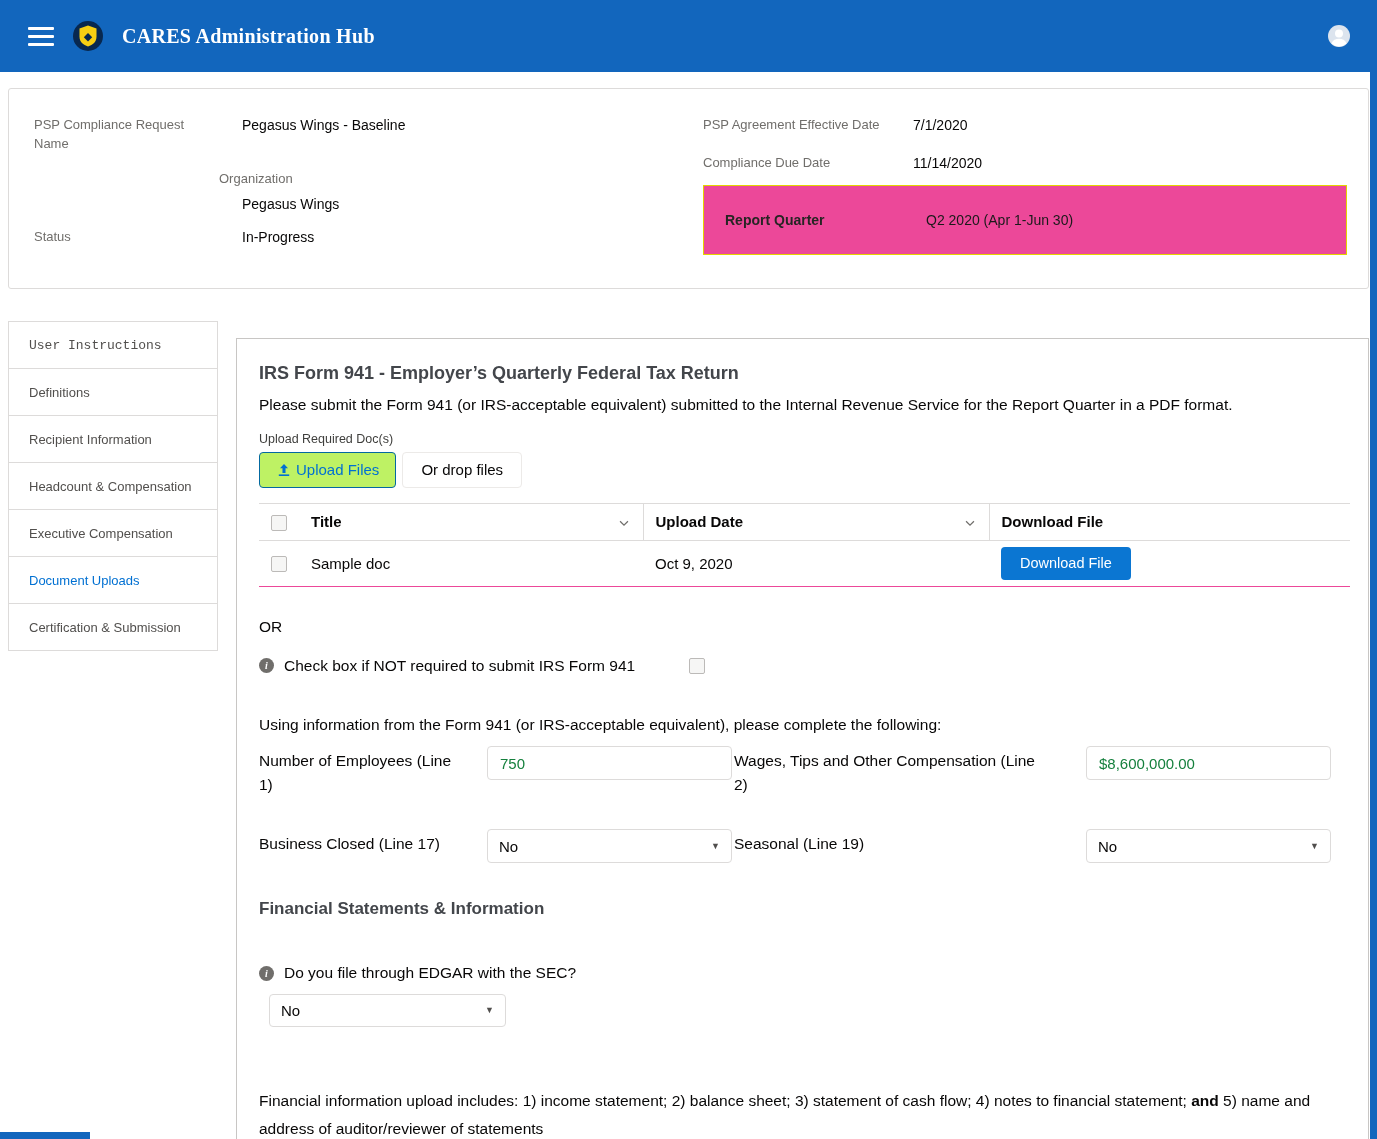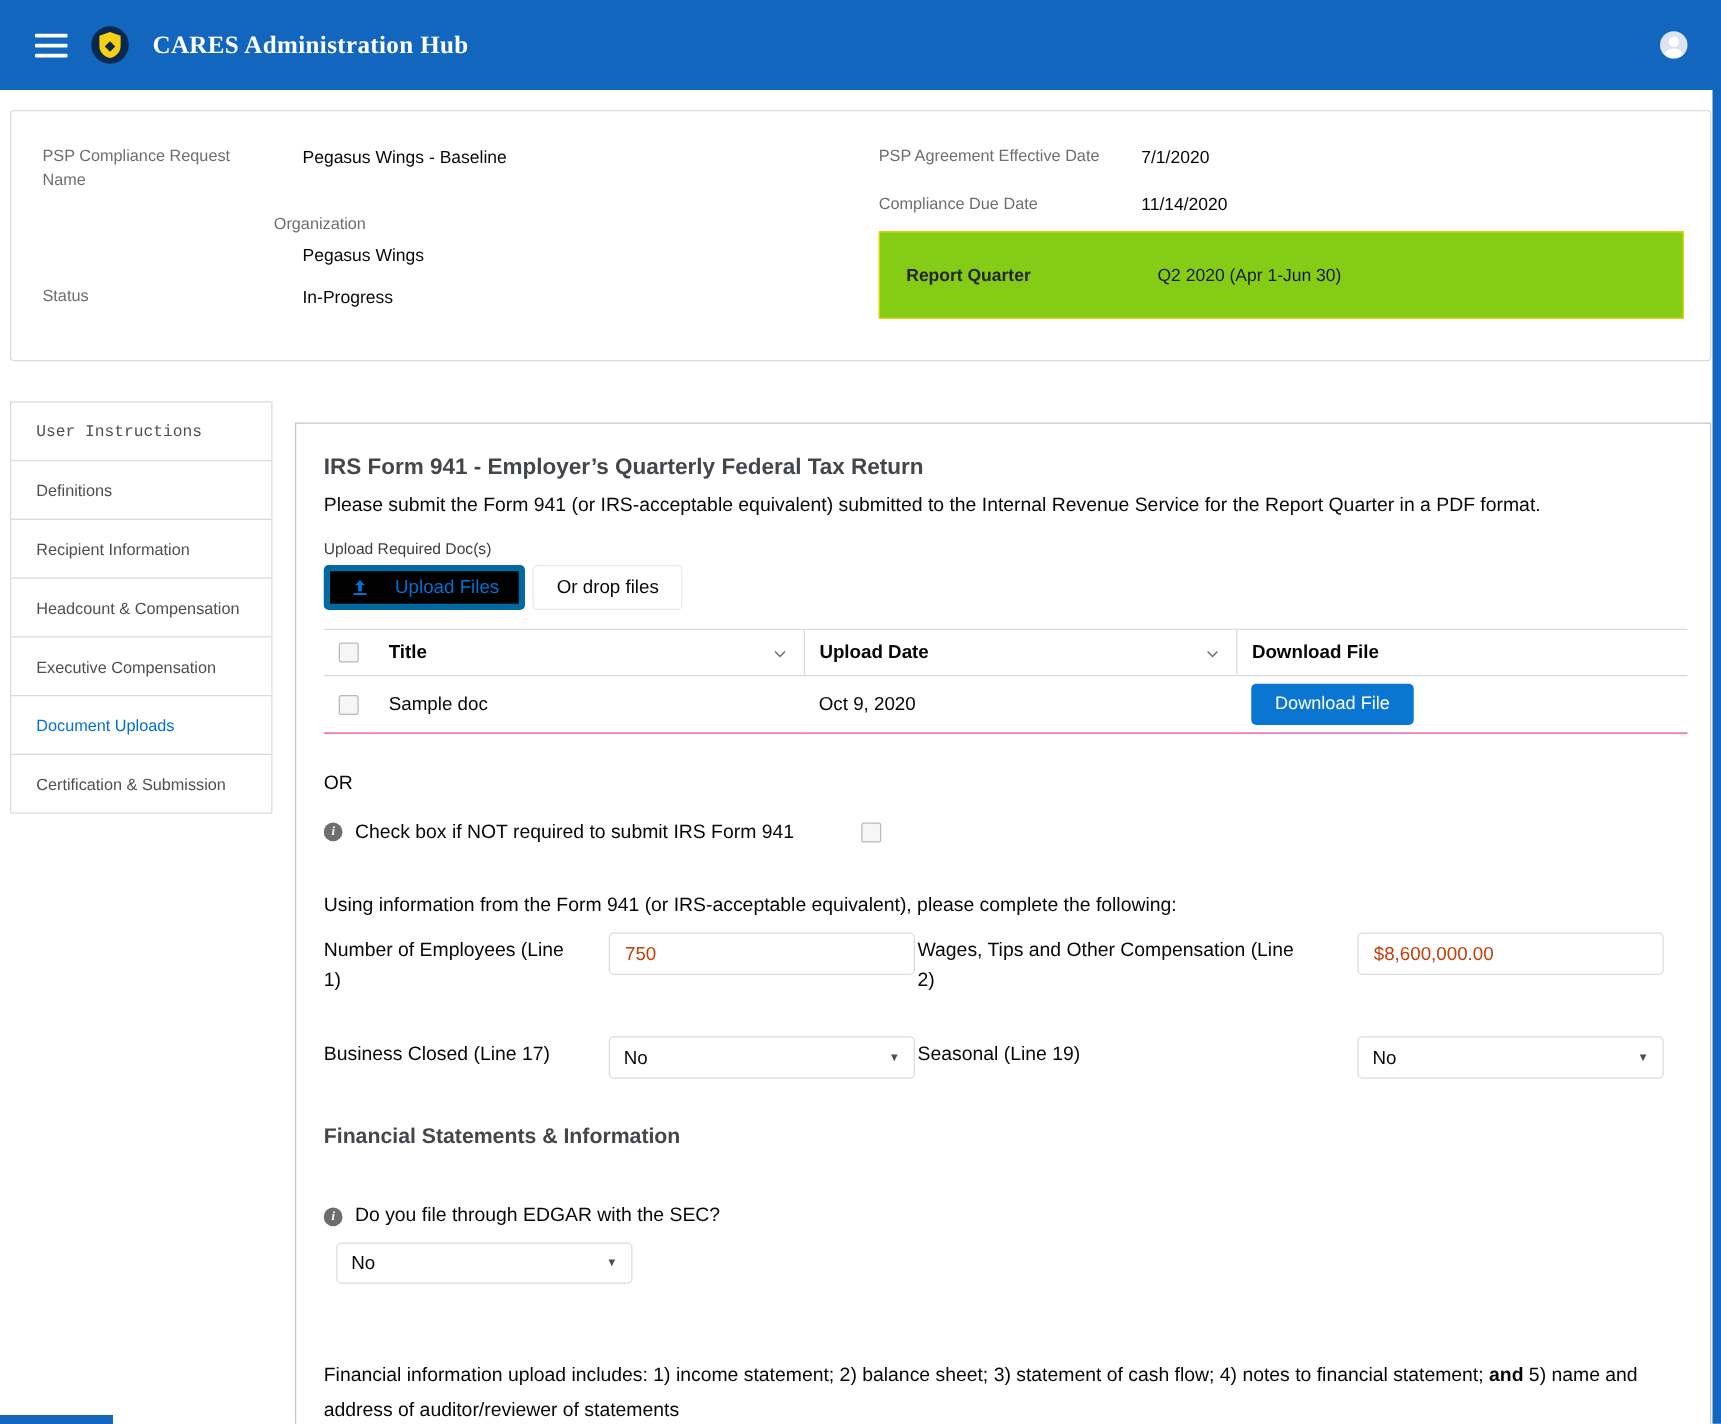--- a/index.html
+++ b/index.html
@@ -50,21 +50,21 @@
     font-size: 13px; color: #706e6b; line-height: 1.45;
     padding-right: 38px;
   }
   .f-label.narrow { padding-right: 0; width: 210px; }
   .f-value { font-size: 14px; color: #080707; padding-top: 1px; }
   .org-block { margin-left: 185px; margin-bottom: 16px; }
   .org-block .f-label { width: auto; padding-right: 0; }
   .org-block .f-value { margin-left: 23px; margin-top: 6px; }
   .quarter-box {
     margin-top: 12px;
-    background: #84cc16;
+    background: #ec4899;
     border: 1px solid #e3d300;
     display: flex;
     align-items: flex-start;
     padding: 26px 0 26px 21px;
   }
   .quarter-label { width: 201px; flex: none; font-size: 14px; font-weight: 700; color: #262523; }
   .quarter-value { font-size: 14px; color: #1a1a1a; }
 
   
   .content { display: flex; margin: 32px 8px 0 8px; gap: 18px; align-items: flex-start; }
@@ -94,23 +94,23 @@
     min-height: 830px;
   }
   .section-heading { font-size: 18px; font-weight: 600; color: #43464b; }
   .sub-heading { font-size: 17px; font-weight: 700; color: #43464b; margin-top: 36px; }
   .body-text { font-size: 15.5px; line-height: 1.5; color: #080707; }
   .intro-text { margin-top: 9px; max-width: 1075px; }
   .upload-required { margin-top: 15px; font-size: 12.5px; color: #3e3e3c; }
 
   .upload-row { margin-top: 6px; display: flex; align-items: stretch; }
   .upload-btn {
-    display: inline-flex; align-items: center; gap: 20px;
+    display: inline-flex; align-items: center; gap: 4px;
     height: 36px; padding: 0 16px;
-    background: #000000; border: 5px solid #0369a1; border-radius: 4px;
+    background: #bef264; border: 1px solid #0369a1; border-radius: 4px;
     color: #0070d2; font-size: 15px; cursor: pointer;
     font-family: "Liberation Sans", sans-serif;
   }
   .drop-zone {
     display: flex; align-items: center;
     margin-left: 6px; padding: 0 18px;
     border: 1px solid #eceae8; border-radius: 4px;
     font-size: 15px; color: #080707;
   }
 
@@ -160,21 +160,21 @@
     display: grid;
     grid-template-columns: 228px 247px 352px 245px;
     row-gap: 32px;
     align-items: start;
   }
   .form-label { font-size: 15.5px; line-height: 1.55; padding-top: 3px; padding-right: 30px; }
   .form-label.wide { padding-right: 40px; }
   .text-input {
     width: 245px; height: 34px;
     border: 1px solid #dddbda; border-radius: 4px;
-    padding: 0 12px; font-size: 15px; color: #c2410c;
+    padding: 0 12px; font-size: 15px; color: #15803d;
     font-family: "Liberation Sans", sans-serif;
     background: #fff;
   }
   .select-box {
     width: 245px; height: 34px;
     border: 1px solid #dddbda; border-radius: 4px;
     padding: 0 11px;
     display: flex; align-items: center; justify-content: space-between;
     font-size: 15px; color: #080707; background: #fff; cursor: pointer;
   }

